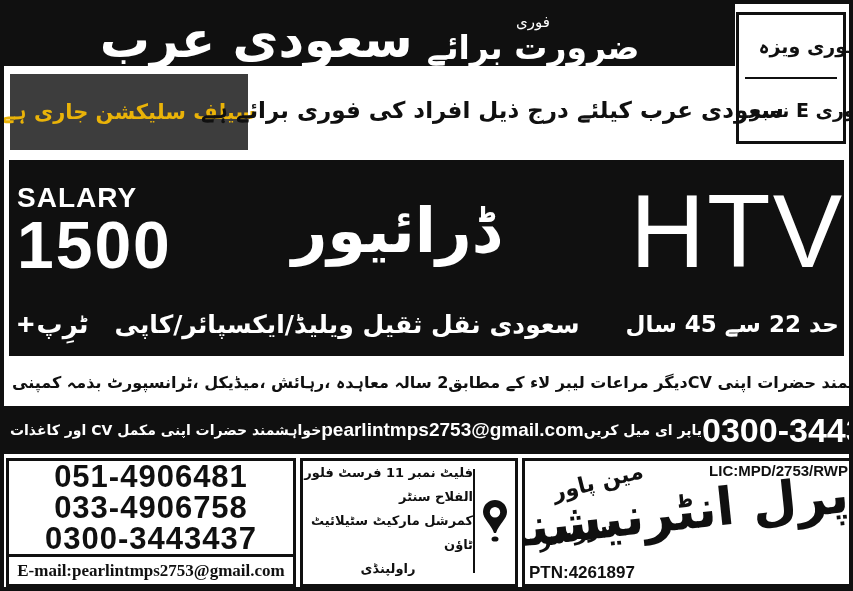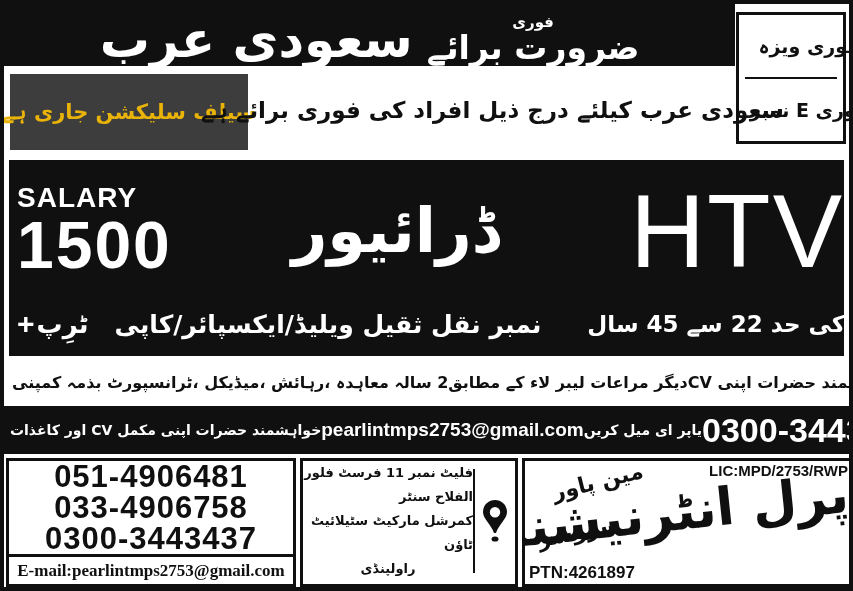--- a/index.html
+++ b/index.html
@@ -14,21 +14,21 @@
     overflow:hidden;
   }
   
   .banner{
     position:absolute;left:0;top:0;width:731px;height:60px;
     background:#101010;color:#fff;
     display:flex;flex-direction:row-reverse;justify-content:center;align-items:flex-end;
     gap:14px;padding-bottom:2px;
   }
   .banner .need-stack{display:flex;flex-direction:column;align-items:center;line-height:1;}
-  .banner .urgent{font-size:15px;font-weight:bold;margin-bottom:1px;}
+  .banner .urgent{font-size:15px;font-weight:normal;margin-bottom:1px;}
   .banner .need{font-size:33px;font-weight:bold;}
   .banner .dest{font-size:50px;font-weight:bold;line-height:.95;}
   
   .sidebar{
     position:absolute;right:3px;top:8px;width:110px;height:132px;
     background:#fff;border:3px solid #101010;box-sizing:border-box;
     display:flex;flex-direction:column;
   }
   .sidebar .cell{flex:1;display:flex;align-items:center;justify-content:center;
     font-weight:bold;font-size:19px;white-space:nowrap;padding-left:36px;}
@@ -133,21 +133,21 @@
         <span class="salary-value">1500</span>
       </div>
       <div class="title-urdu" dir="rtl">ڈرائیور</div>
       <div class="title-latin">HTV</div>
     </div>
     <div class="main-bottom">
       <div class="trip">
         <span class="plus">+</span>
         <span dir="rtl">ٹرِپ</span>
       </div>
-      <div class="license" dir="rtl">نمبر نقل ثقیل ویلیڈ/ایکسپائر/کاپی</div>
+      <div class="license" dir="rtl">سعودی نقل ثقیل ویلیڈ/ایکسپائر/کاپی</div>
       <div class="age" dir="rtl">عمر کی حد 22 سے 45 سال</div>
     </div>
   </div>
 
   <div class="terms">
     <span dir="rtl">2 سالہ معاہدہ ،رہائش ،میڈیکل ،ٹرانسپورٹ بذمہ کمپنی</span>
     <span dir="rtl">دیگر مراعات لیبر لاء کے مطابق</span>
     <span dir="rtl">خواہشمند حضرات اپنی CV</span>
 
   </div>

